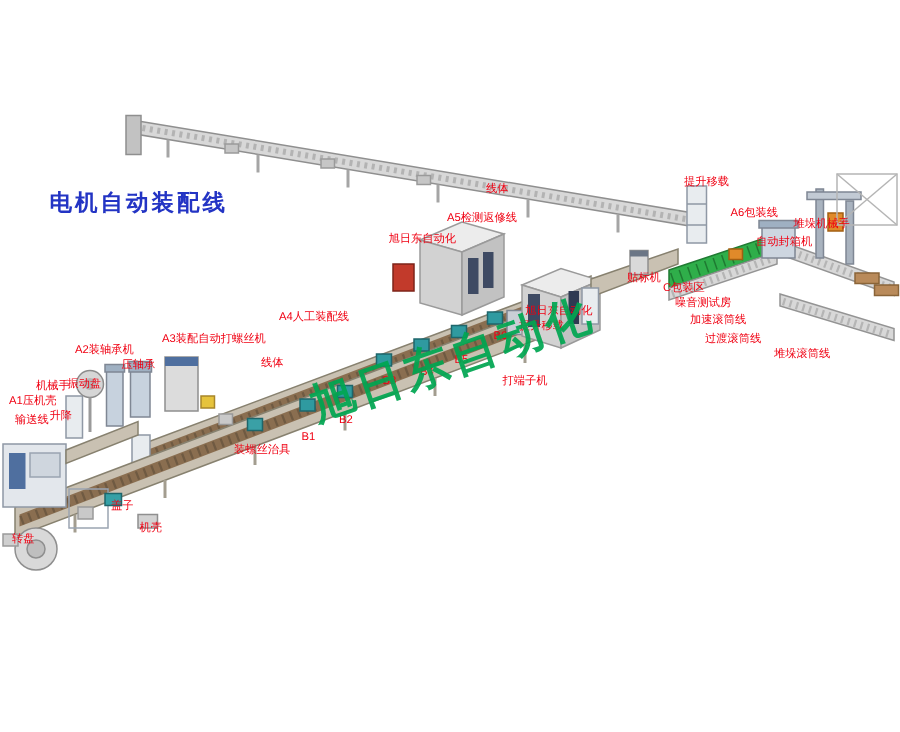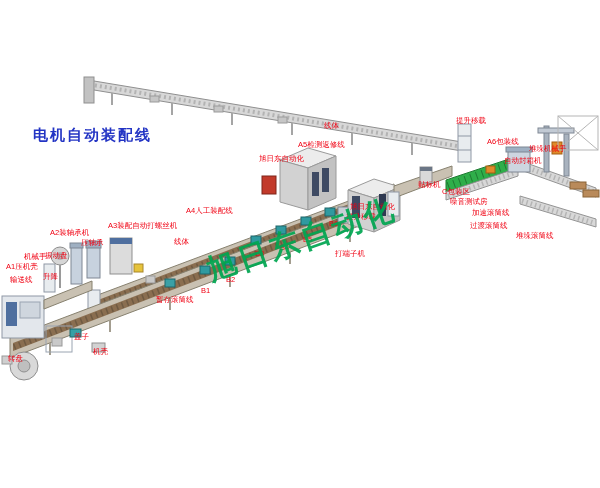--- a/index.html
+++ b/index.html
@@ -185,36 +185,36 @@
   <div class="lbl" style="left:324px;top:122px">线体</div>
   <div class="lbl" style="left:456px;top:117px">提升移载</div>
   <div class="lbl" style="left:487px;top:138px">A6包装线</div>
   <div class="lbl" style="left:529px;top:145px">堆垛机械手</div>
   <div class="lbl" style="left:504px;top:157px">自动封箱机</div>
   <div class="lbl" style="left:604px;top:172px">卡板</div>
   <div class="lbl" style="left:418px;top:181px">贴标机</div>
   <div class="lbl" style="left:350px;top:203px">旭日东自动化</div>
   <div class="lbl" style="left:442px;top:188px">C包装区</div>
   <div class="lbl" style="left:450px;top:198px">噪音测试房</div>
-  <div class="lbl" style="left:472px;top:209px">加速滚筒线</div>
+  <div class="lbl" style="left:460px;top:209px">加速滚筒线</div>
   <div class="lbl" style="left:470px;top:222px">过渡滚筒线</div>
   <div class="lbl" style="left:516px;top:232px">堆垛滚筒线</div>
   <div class="lbl" style="left:346px;top:213px">提升移载</div>
   <div class="lbl" style="left:335px;top:250px">打端子机</div>
   <div class="lbl" style="left:329px;top:220px">B6</div>
   <div class="lbl" style="left:303px;top:236px">B5</div>
   <div class="lbl" style="left:280px;top:244px">B4</div>
   <div class="lbl" style="left:255px;top:250px">B3</div>
   <div class="lbl" style="left:226px;top:276px">B2</div>
   <div class="lbl" style="left:201px;top:287px">B1</div>
   <div class="lbl" style="left:174px;top:238px">线体</div>
   <div class="lbl" style="left:81px;top:239px">压轴承</div>
   <div class="lbl" style="left:45px;top:252px">振动盘</div>
   <div class="lbl" style="left:24px;top:253px">机械手</div>
   <div class="lbl" style="left:6px;top:263px">A1压机壳</div>
   <div class="lbl" style="left:10px;top:276px">输送线</div>
-  <div class="lbl" style="left:43px;top:273px">升降</div>
-  <div class="lbl" style="left:156px;top:296px">暂存滚筒线</div>
+  <div class="lbl" style="left:33px;top:273px">升降</div>
+  <div class="lbl" style="left:156px;top:296px">装螺丝治具</div>
   <div class="lbl" style="left:74px;top:333px">盖子</div>
   <div class="lbl" style="left:93px;top:348px">机壳</div>
   <div class="lbl" style="left:8px;top:355px">转盘</div>
 
 </div>
 
 </body></html>

